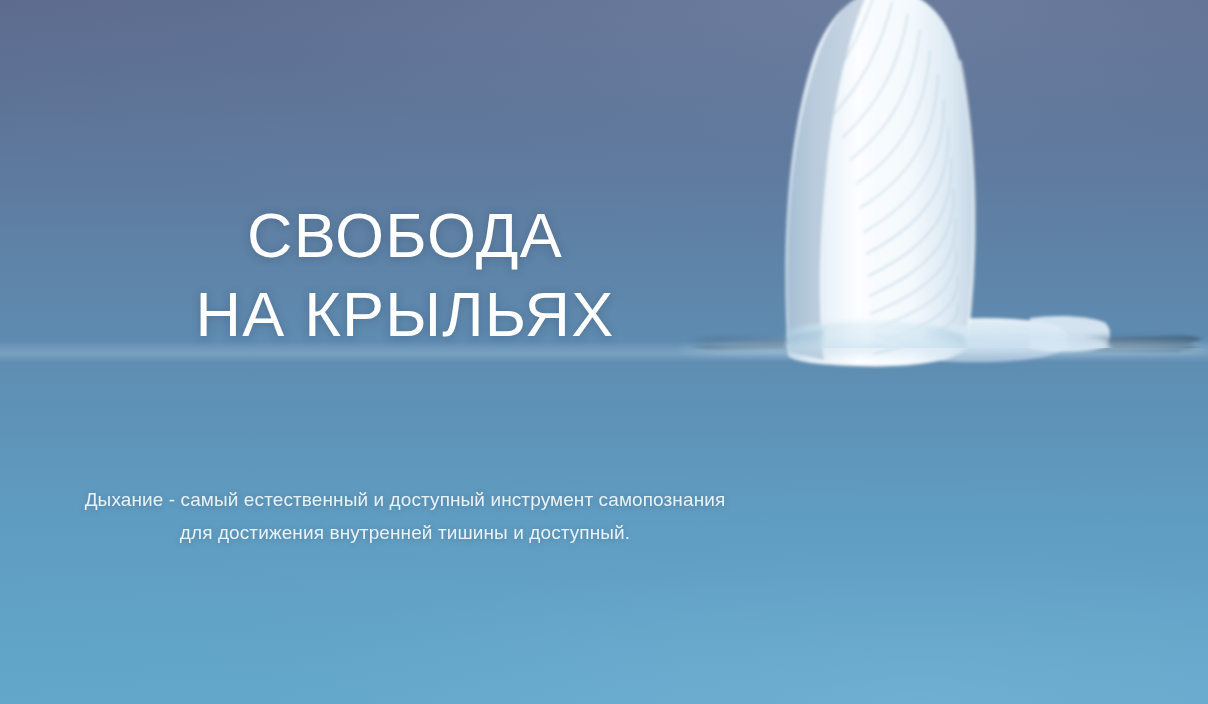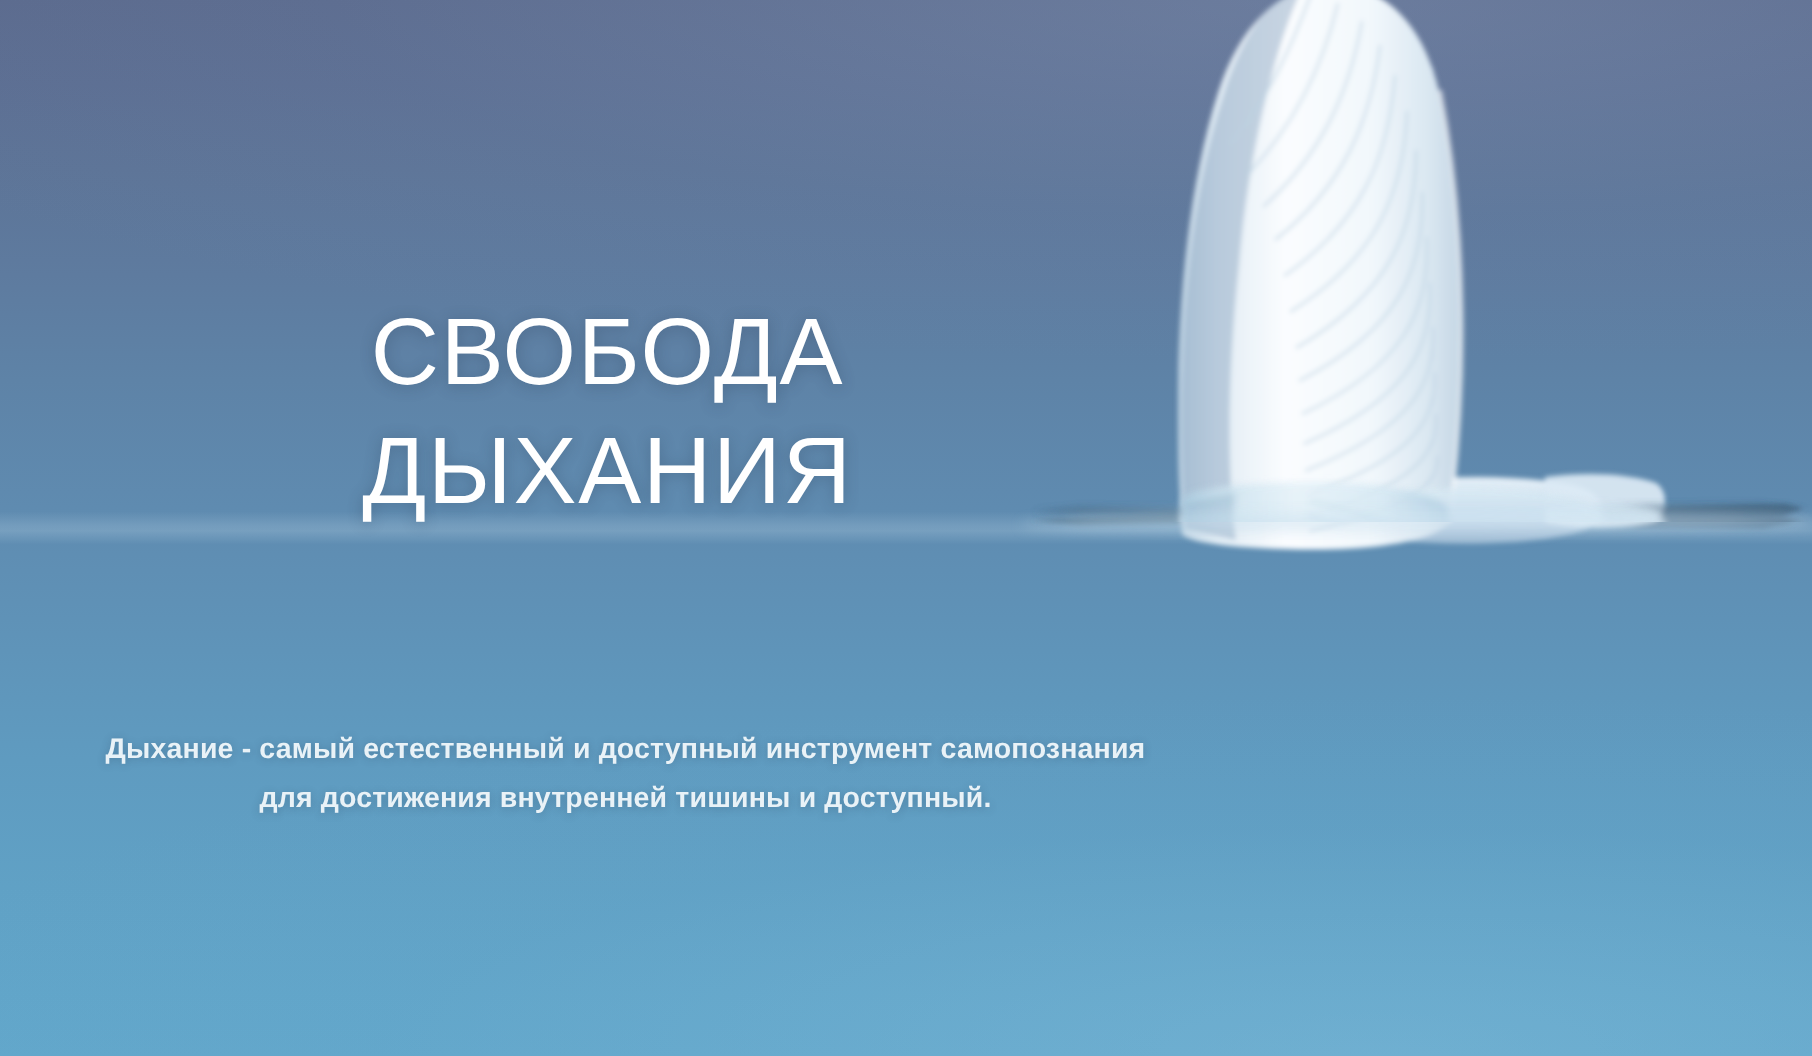--- a/index.html
+++ b/index.html
@@ -69,26 +69,26 @@
     line-height:79px;
     font-weight:400;
     letter-spacing:1.2px;
     text-shadow:0 1px 10px rgba(40,60,85,.32);
     pointer-events:auto;
   }
   .headline .hl-line { display:block; white-space:nowrap; }
 
   .subtitle {
     position:absolute;
-    left:16px; top:483px; width:802px;
+    left:4px; top:483px; width:802px;
     text-align:center;
     color:#e9f2f7;
     font-size:19px;
     line-height:33px;
-    font-weight:700;
+    font-weight:400;
     letter-spacing:.1px;
     text-shadow:0 1px 6px rgba(40,60,85,.28);
     pointer-events:auto;
   }
   .subtitle .sub-line { display:block; white-space:nowrap; }
 </style>
 </head>
 <body>
 
 <div id="hero">
@@ -239,21 +239,21 @@
           <ellipse cx="150" cy="350" rx="130" ry="4" fill="#c3dcec"></ellipse>
         </g>
       </svg>
     </div>
   </div>
 
   <div class="content">
 
     <h1 class="headline">
       <span class="hl-line">СВОБОДА</span>
-      <span class="hl-line">ДЫХАНИЯ</span>
+      <span class="hl-line">НА КРЫЛЬЯХ</span>
     </h1>
 
     <p class="subtitle">
       <span class="sub-line">Дыхание - самый естественный и доступный инструмент самопознания</span>
       <span class="sub-line">для достижения внутренней тишины и доступный.</span>
     </p>
 
   </div>
 </div>
 

